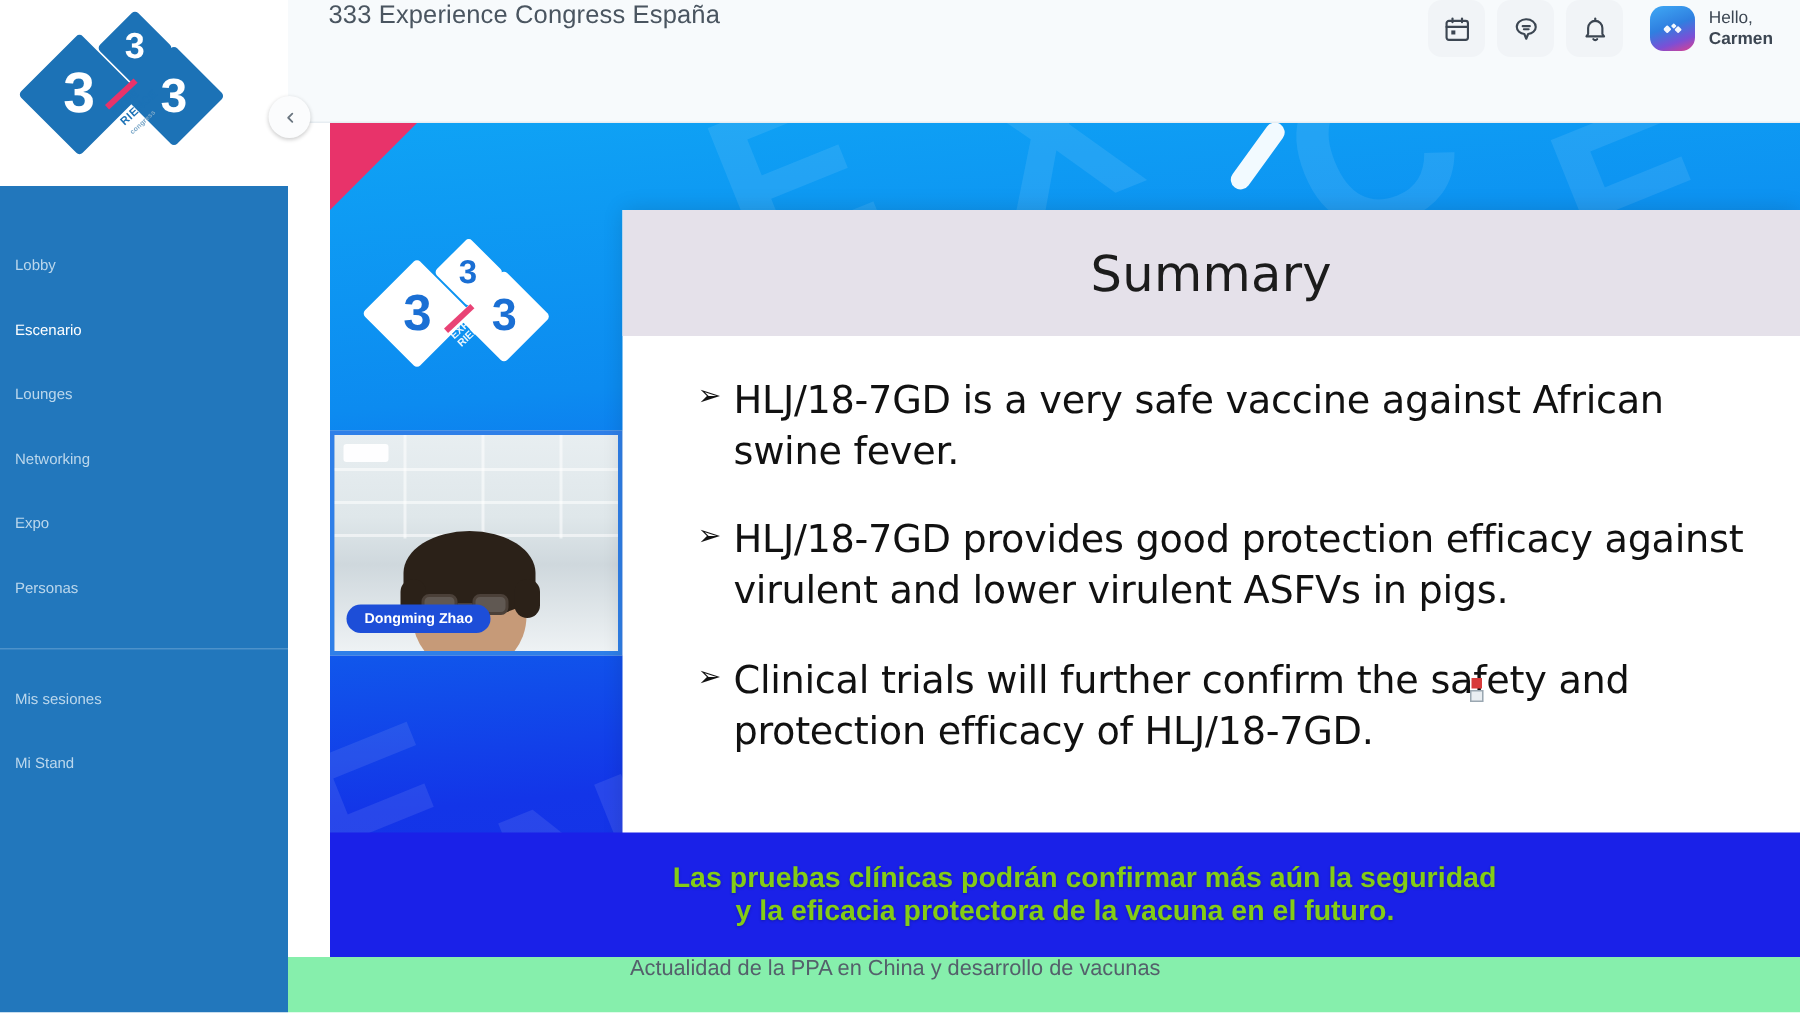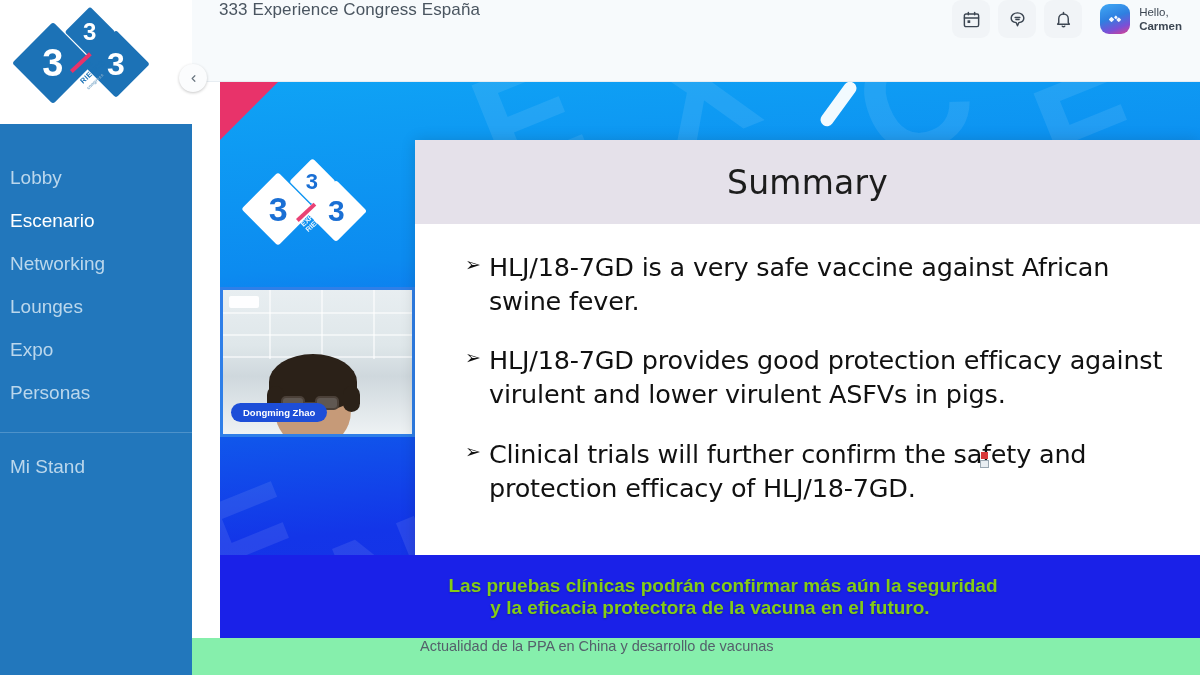--- a/index.html
+++ b/index.html
@@ -56,21 +56,21 @@
     background:#fbfcfd; border:none;
     box-shadow:0 1px 3px rgba(0,0,0,.22);
     display:flex; align-items:center; justify-content:center;
     cursor:pointer; z-index:30;
   }
   #collapse-btn svg { width:11px; height:11px; }
 
   #nav { padding-top:30px; }
   .nav-item {
     display:block; height:43px; line-height:43px;
-    padding-left:10px; font-size:19px;
+    padding-left:10px; font-size:10px;
     color:#BBD7EC; cursor:pointer; white-space:nowrap;
   }
   .nav-item.active { color:#ffffff; font-weight:400; }
   .nav-sep { height:1px; background:#4D92CA; margin:18px 0 12px 0; }
 
   
   #main { flex:1; position:relative; background:#ffffff; height:675px; }
 
   #topbar {
     height:82px; background:#F7FAFC;
@@ -262,25 +262,26 @@
           <span>EXPE</span><br>
           <span>RIENCE</span><br>
           <span class="sub">congress</span>
         </div>
       </div>
     </div>
 
     <nav id="nav">
       <div class="nav-item">Lobby</div>
       <div class="nav-item active">Escenario</div>
+      <div class="nav-item">Lounges</div>
       <div class="nav-item">Networking</div>
-      <div class="nav-item">Lounges</div>
       <div class="nav-item">Expo</div>
       <div class="nav-item">Personas</div>
       <div class="nav-sep"></div>
+      <div class="nav-item">Mis sesiones</div>
       <div class="nav-item">Mi Stand</div>
     </nav>
 
     <button id="collapse-btn">
       <svg viewBox="0 0 24 24" fill="none" stroke="#6b7680" stroke-width="2.6" stroke-linecap="round" stroke-linejoin="round">
         <polyline points="15 18 9 12 15 6"></polyline>
       </svg>
     </button>
   </aside>
 

